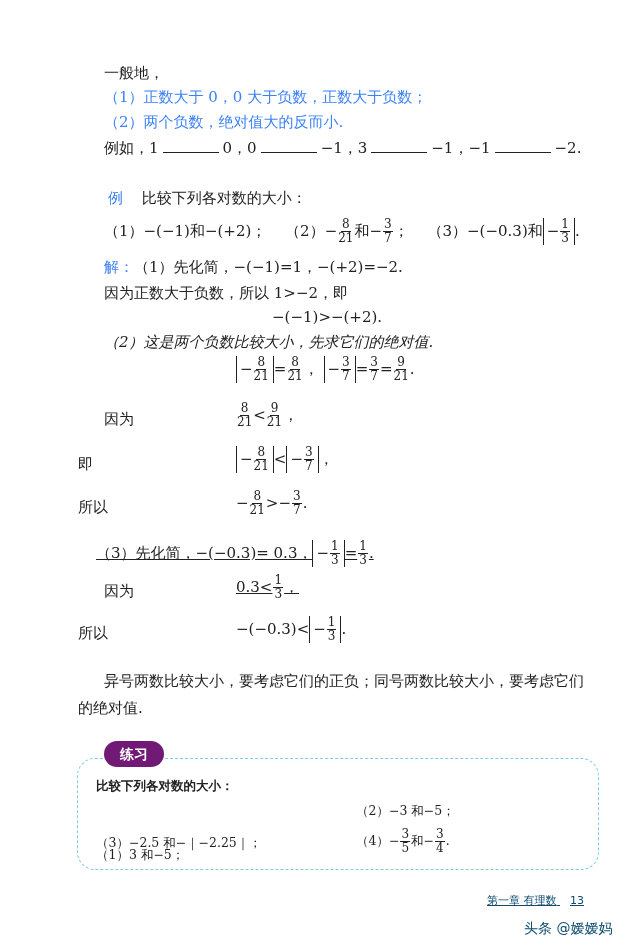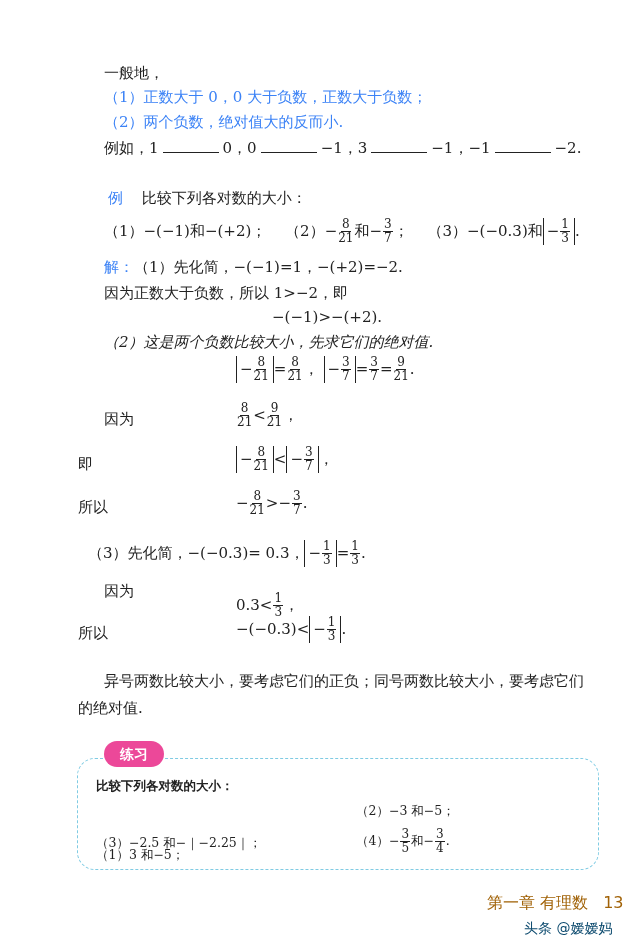--- a/index.html
+++ b/index.html
@@ -5,24 +5,24 @@
   html,body{margin:0;padding:0;}
   body{width:643px;height:950px;background:#fff;position:relative;overflow:hidden;
        font-family:"DejaVu Serif","Liberation Serif",serif;color:#222;font-size:15px;}
   .abs{position:absolute;white-space:nowrap;}
   .teal{color:#3b82f6;}
   .blank{display:inline-block;width:56px;border-bottom:1.2px solid #222;height:14px;margin:0 4px;vertical-align:baseline;}
   .frac{display:inline-flex;flex-direction:column;align-items:center;vertical-align:middle;font-size:12px;line-height:13px;margin:0 1px;}
   .frac .n{border-bottom:1px solid #222;padding:0 1px;}
   .abs-bar{display:inline-block;border-left:1.3px solid #222;border-right:1.3px solid #222;padding:0 3px;vertical-align:middle;}
   .box{position:absolute;left:77px;top:758px;width:520px;height:110px;border:1.5px dashed #7fcbe3;border-radius:18px;}
-  .badge{position:absolute;left:104px;top:741px;width:60px;height:26px;background:#ec4899;color:#fff;border-radius:13px;
+  .badge{position:absolute;left:104px;top:741px;width:60px;height:26px;background:#701a75;color:#fff;border-radius:13px;
          font-family:"DejaVu Sans",sans-serif;font-weight:bold;font-size:14px;text-align:center;line-height:26px;}
   .ex{font-size:12.5px;}
-  .footer{font-family:"DejaVu Sans",sans-serif;font-size:16px;color:#a16207;}
+  .footer{font-family:"DejaVu Sans",sans-serif;font-size:11px;color:#0c4a6e;text-decoration:underline;}
   .wm{font-family:"DejaVu Sans",sans-serif;font-size:14px;color:#0c4a6e;}
 </style>
 </head>
 <body>
 
 <div class="abs" style="left:104px;top:64px;">一般地，</div>
 <div class="abs teal" style="left:104px;top:88px;">（1）正数大于 0，0 大于负数，正数大于负数；</div>
 <div class="abs teal" style="left:104px;top:113px;">（2）两个负数，绝对值大的反而小.</div>
 
 <div class="abs" style="left:104px;top:138px;">
@@ -96,30 +96,30 @@
 
 <div class="abs" style="left:78px;top:498px;">所以</div>
 <div class="abs" style="left:236px;top:490px;">−<span class="frac">
       <span class="n">8</span>
       <span>21</span>
     </span>&gt;−<span class="frac">
       <span class="n">3</span>
       <span>7</span>
     </span>.</div>
 
-<div class="abs" style="left:88px;top:540px;"><span>（3）先化简，−(−0.3)= 0.3，</span><span class="abs-bar">−<span class="frac">
+<div class="abs" style="left:96px;top:540px;text-decoration:underline;"><span>（3）先化简，−(−0.3)= 0.3，</span><span class="abs-bar">−<span class="frac">
         <span class="n">1</span>
         <span>3</span>
       </span></span>=<span class="frac">
       <span class="n">1</span>
       <span>3</span>
     </span>.</div>
 
 <div class="abs" style="left:104px;top:582px;">因为</div>
-<div class="abs" style="left:236px;top:592px;"><span>0.3&lt;</span><span class="frac">
+<div class="abs" style="left:236px;top:574px;text-decoration:underline;"><span>0.3&lt;</span><span class="frac">
       <span class="n">1</span>
       <span>3</span>
     </span>，</div>
 
 <div class="abs" style="left:78px;top:624px;">所以</div>
 <div class="abs" style="left:236px;top:616px;"><span>−(−0.3)&lt;</span><span class="abs-bar">−<span class="frac">
         <span class="n">1</span>
         <span>3</span>
       </span></span>.</div>
 

